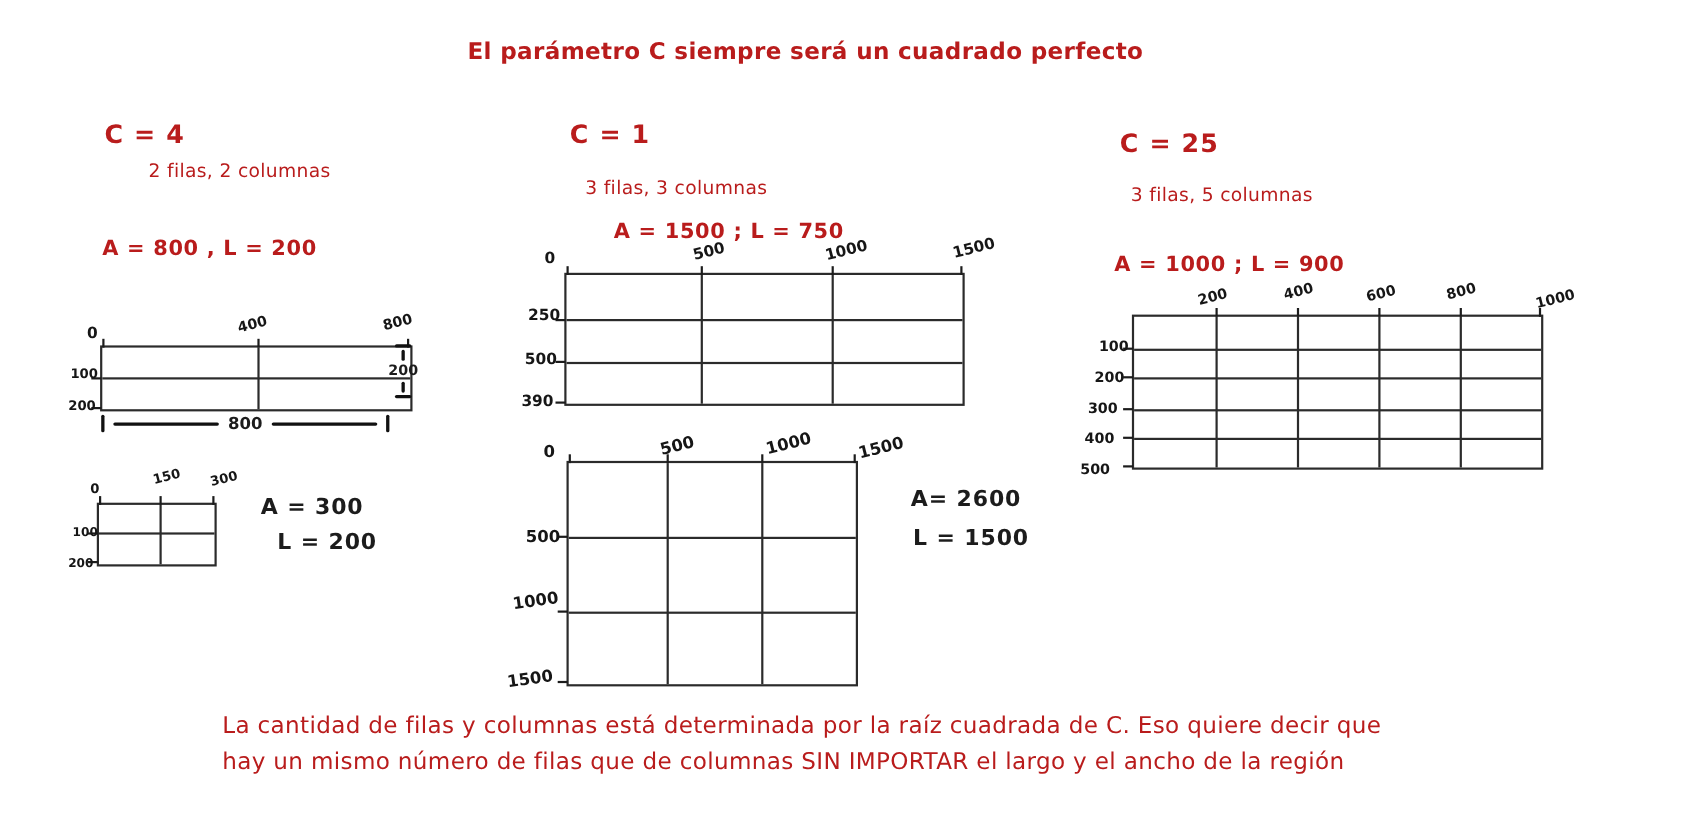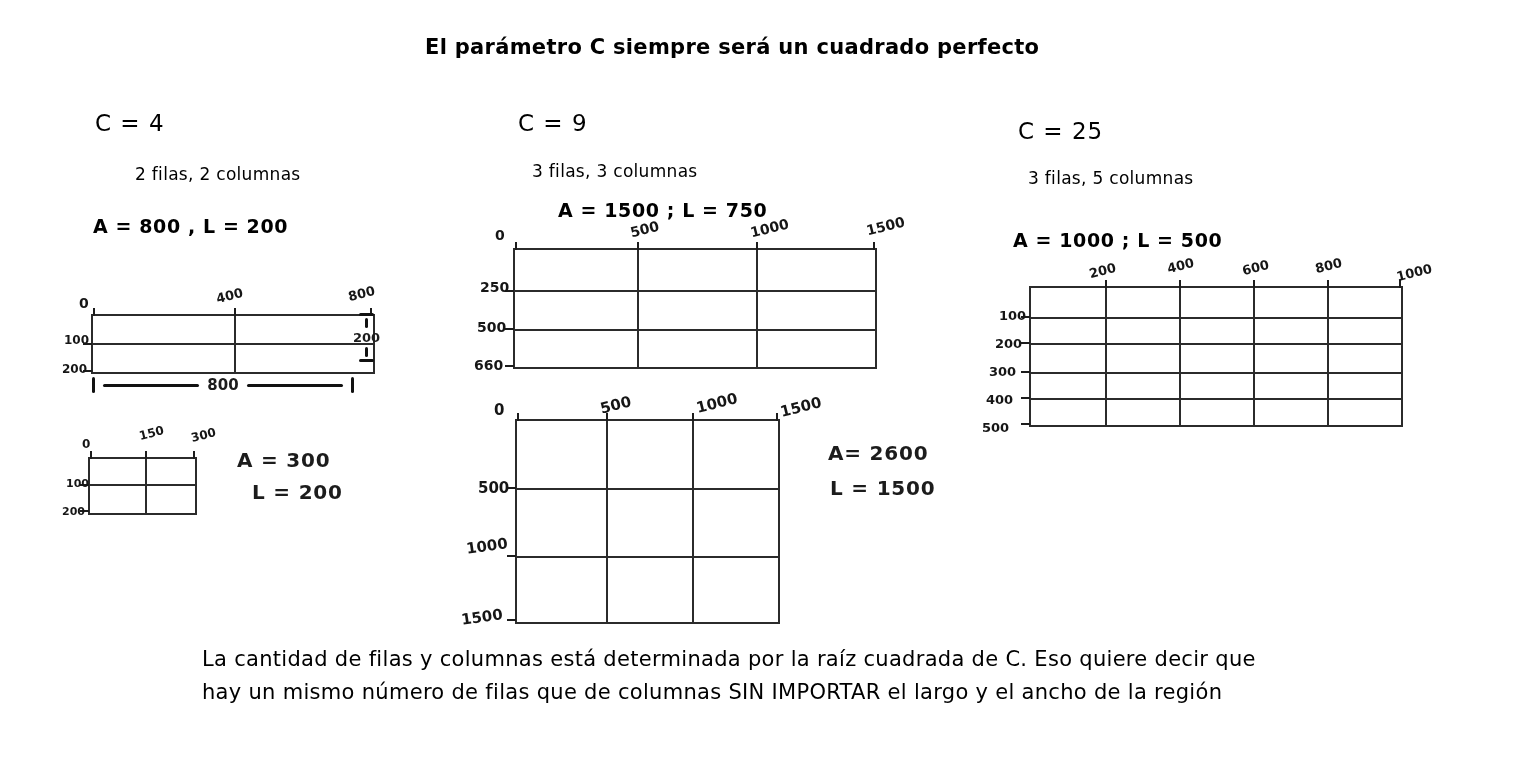--- a/index.html
+++ b/index.html
@@ -1,22 +1,22 @@
 <!DOCTYPE html>
 <html><head>
 <meta charset="utf-8">
 <style>
   html,body{margin:0;padding:0;background:#ffffff;}
   body{width:1532px;height:757px;position:relative;overflow:hidden;
        font-family:"DejaVu Sans","Liberation Sans",sans-serif;color:#1c1c1c;}
   .canvas{position:absolute;inset:0;background:#ffffff;}
 
-  .txt{position:absolute;white-space:nowrap;color:#000000;letter-spacing:.3px;}
+  .txt{position:absolute;white-space:nowrap;color:#b91c1c;letter-spacing:.3px;}
   .title{font-size:21px;font-weight:700;}
-  .heading{font-size:23px;font-weight:400;letter-spacing:1px;}
+  .heading{font-size:23px;font-weight:700;letter-spacing:1px;}
   .sub{font-size:17px;font-weight:400;}
   .params{font-size:19px;font-weight:700;letter-spacing:.6px;}
   .footer{font-size:21px;font-weight:400;line-height:33px;}
 
   .lbl{position:absolute;font-weight:700;color:#161616;white-space:nowrap;}
   .fs11{font-size:11px;} .fs12{font-size:12px;} .fs13{font-size:13px;}
   .fs14{font-size:14px;} .fs15{font-size:15px;}
   .r{transform:rotate(-14deg);} .r8{transform:rotate(-8deg);}
   .side{position:absolute;font-size:20px;font-weight:700;letter-spacing:.8px;white-space:nowrap;}
 
@@ -37,21 +37,21 @@
   .hdim .dimlabel{font-size:15px;font-weight:700;}
 </style>
 </head>
 <body>
 
 <div class="canvas">
 
   <div class="txt title" style="left:425px;top:35px">El parámetro C siempre será un cuadrado perfecto</div>
 
   <div class="txt heading" style="left:95px;top:110px">C = 4</div>
-  <div class="txt sub" style="left:135px;top:164px">2 filas, 2 columnas</div>
+  <div class="txt sub" style="left:135px;top:146px">2 filas, 2 columnas</div>
   <div class="txt params" style="left:93px;top:215px">A = 800 ,   L = 200</div>
 
   <div class="grid" style="left:91px;top:314px;width:284px;height:60px">
     <div class="vline" style="left:50.5%"></div>
     <div class="hline" style="top:49%"></div>
     <div class="tt" style="left:0"></div>
     <div class="tt" style="left:50.5%"></div>
     <div class="tt" style="left:99%"></div>
     <div class="lt" style="top:48%"></div>
     <div class="lt" style="top:96%"></div>
@@ -88,21 +88,21 @@
     <div class="lt" style="top:95%"></div>
   </div>
   <span class="lbl fs12" style="left:82px;top:437px">0</span>
   <span class="lbl fs12 r" style="left:139px;top:426px">150</span>
   <span class="lbl fs12 r" style="left:191px;top:428px">300</span>
   <span class="lbl fs11" style="left:66px;top:477px">100</span>
   <span class="lbl fs11" style="left:62px;top:505px">200</span>
   <div class="side" style="left:237px;top:448px">A = 300</div>
   <div class="side" style="left:252px;top:480px">L = 200</div>
 
-  <div class="txt heading" style="left:518px;top:110px">C = 9</div>
+  <div class="txt heading" style="left:518px;top:110px">C = 1</div>
   <div class="txt sub" style="left:532px;top:161px">3 filas, 3 columnas</div>
   <div class="txt params" style="left:558px;top:199px">A = 1500 ;   L = 750</div>
 
   <div class="grid" style="left:513px;top:248px;width:364px;height:121px">
     <div class="vline" style="left:34%"></div>
     <div class="vline" style="left:67%"></div>
     <div class="hline" style="top:34.5%"></div>
     <div class="hline" style="top:67.5%"></div>
     <div class="tt" style="left:0"></div>
     <div class="tt" style="left:34%"></div>
@@ -111,21 +111,21 @@
     <div class="lt" style="top:34%"></div>
     <div class="lt" style="top:67%"></div>
     <div class="lt" style="top:98%"></div>
   </div>
   <span class="lbl fs14" style="left:495px;top:227px">0</span>
   <span class="lbl fs14 r" style="left:630px;top:221px">500</span>
   <span class="lbl fs14 r" style="left:750px;top:220px">1000</span>
   <span class="lbl fs14 r" style="left:866px;top:218px">1500</span>
   <span class="lbl fs14" style="left:480px;top:279px">250</span>
   <span class="lbl fs14" style="left:477px;top:319px">500</span>
-  <span class="lbl fs14" style="left:474px;top:357px">660</span>
+  <span class="lbl fs14" style="left:474px;top:357px">390</span>
 
   <div class="grid" style="left:515px;top:419px;width:265px;height:205px">
     <div class="vline" style="left:34%"></div>
     <div class="vline" style="left:67%"></div>
     <div class="hline" style="top:33.5%"></div>
     <div class="hline" style="top:67%"></div>
     <div class="tt" style="left:0"></div>
     <div class="tt" style="left:34%"></div>
     <div class="tt" style="left:67%"></div>
     <div class="tt" style="left:99.2%"></div>
@@ -138,21 +138,21 @@
   <span class="lbl fs15 r" style="left:696px;top:394px">1000</span>
   <span class="lbl fs15 r" style="left:780px;top:398px">1500</span>
   <span class="lbl fs15" style="left:478px;top:479px">500</span>
   <span class="lbl fs15 r8" style="left:466px;top:537px">1000</span>
   <span class="lbl fs15 r8" style="left:461px;top:608px">1500</span>
   <div class="side" style="left:828px;top:441px">A= 2600</div>
   <div class="side" style="left:830px;top:476px">L = 1500</div>
 
   <div class="txt heading" style="left:1018px;top:118px">C = 25</div>
   <div class="txt sub" style="left:1028px;top:168px">3 filas, 5 columnas</div>
-  <div class="txt params" style="left:1013px;top:229px">A = 1000  ;   L = 500</div>
+  <div class="txt params" style="left:1013px;top:229px">A = 1000  ;   L = 900</div>
 
   <div class="grid" style="left:1029px;top:286px;width:374px;height:141px">
     <div class="vline" style="left:20%"></div>
     <div class="vline" style="left:40%"></div>
     <div class="vline" style="left:60%"></div>
     <div class="vline" style="left:80%"></div>
     <div class="hline" style="top:21%"></div>
     <div class="hline" style="top:40%"></div>
     <div class="hline" style="top:61%"></div>
     <div class="hline" style="top:80%"></div>

